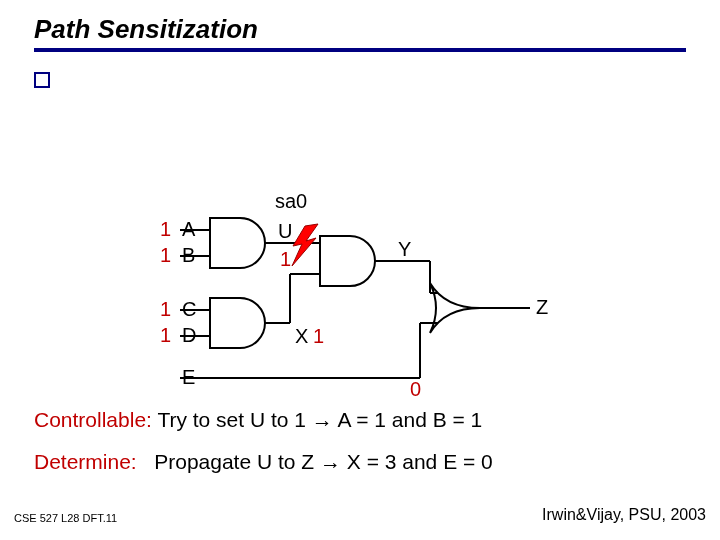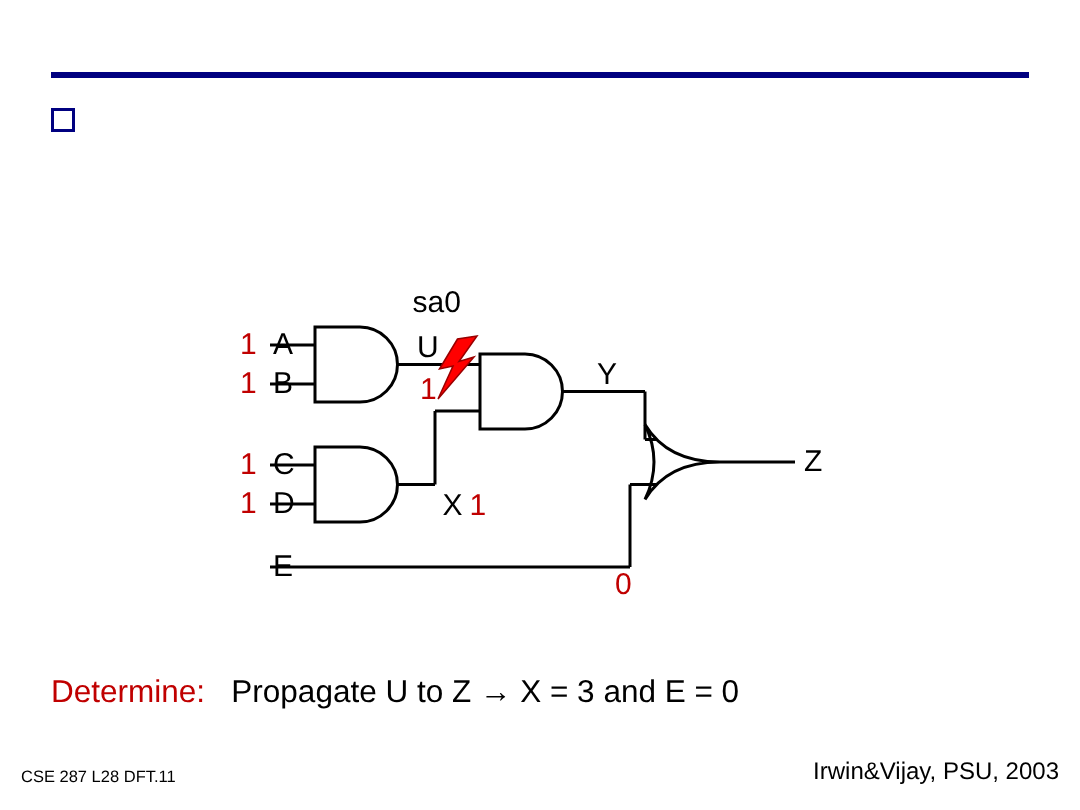--- a/index.html
+++ b/index.html
@@ -14,20 +14,21 @@
   .note{font-size:21px}
   .ctrl{color:#c00000}
   .ctrlline{position:absolute;left:34px;top:408px}
   .obsline{position:absolute;left:34px;top:450px}
   svg text{font-family:Arial,Helvetica,sans-serif}
 </style>
 </head>
 <body>
 
 <div class="slide">
+  <div class="title">Path Sensitization</div>
   <div class="rule"></div>
   <div class="bullet-sq"></div>
 
   <div class="diagram">
     <svg width="460" height="210" viewBox="0 0 460 210">
 
       <g>
         <path d="M90 30 h30 a25 25 0 0 1 0 50 h-30 z" fill="none" stroke="#000" stroke-width="2"></path>
         <line x1="60" y1="42" x2="90" y2="42" stroke="#000" stroke-width="2"></line>
         <line x1="60" y1="68" x2="90" y2="68" stroke="#000" stroke-width="2"></line>
@@ -86,20 +87,24 @@
 
       <text x="175" y="155" font-size="20">X</text>
       <text x="193" y="155" font-size="20" fill="#c00000">1</text>
 
       <text x="278" y="68" font-size="20">Y</text>
       <text x="416" y="126" font-size="20">Z</text>
       <text x="290" y="208" font-size="20" fill="#c00000">0</text>
     </svg>
   </div>
 
+  <div class="ctrlline note">
+    <span class="ctrl">Controllable:</span>
+    <span>Try to set U to 1 → A = 1 and B = 1</span>
+  </div>
   <div class="obsline note">
     <span class="ctrl">Determine:</span>&nbsp;&nbsp;
     <span>Propagate U to Z → X = 3 and E = 0</span>
   </div>
 
-  <div class="footer-l">CSE 287   L28 DFT.11</div>
+  <div class="footer-l">CSE 527   L28 DFT.11</div>
   <div class="footer-r">Irwin&amp;Vijay, PSU, 2003</div>
 </div>
 
 </body></html>

